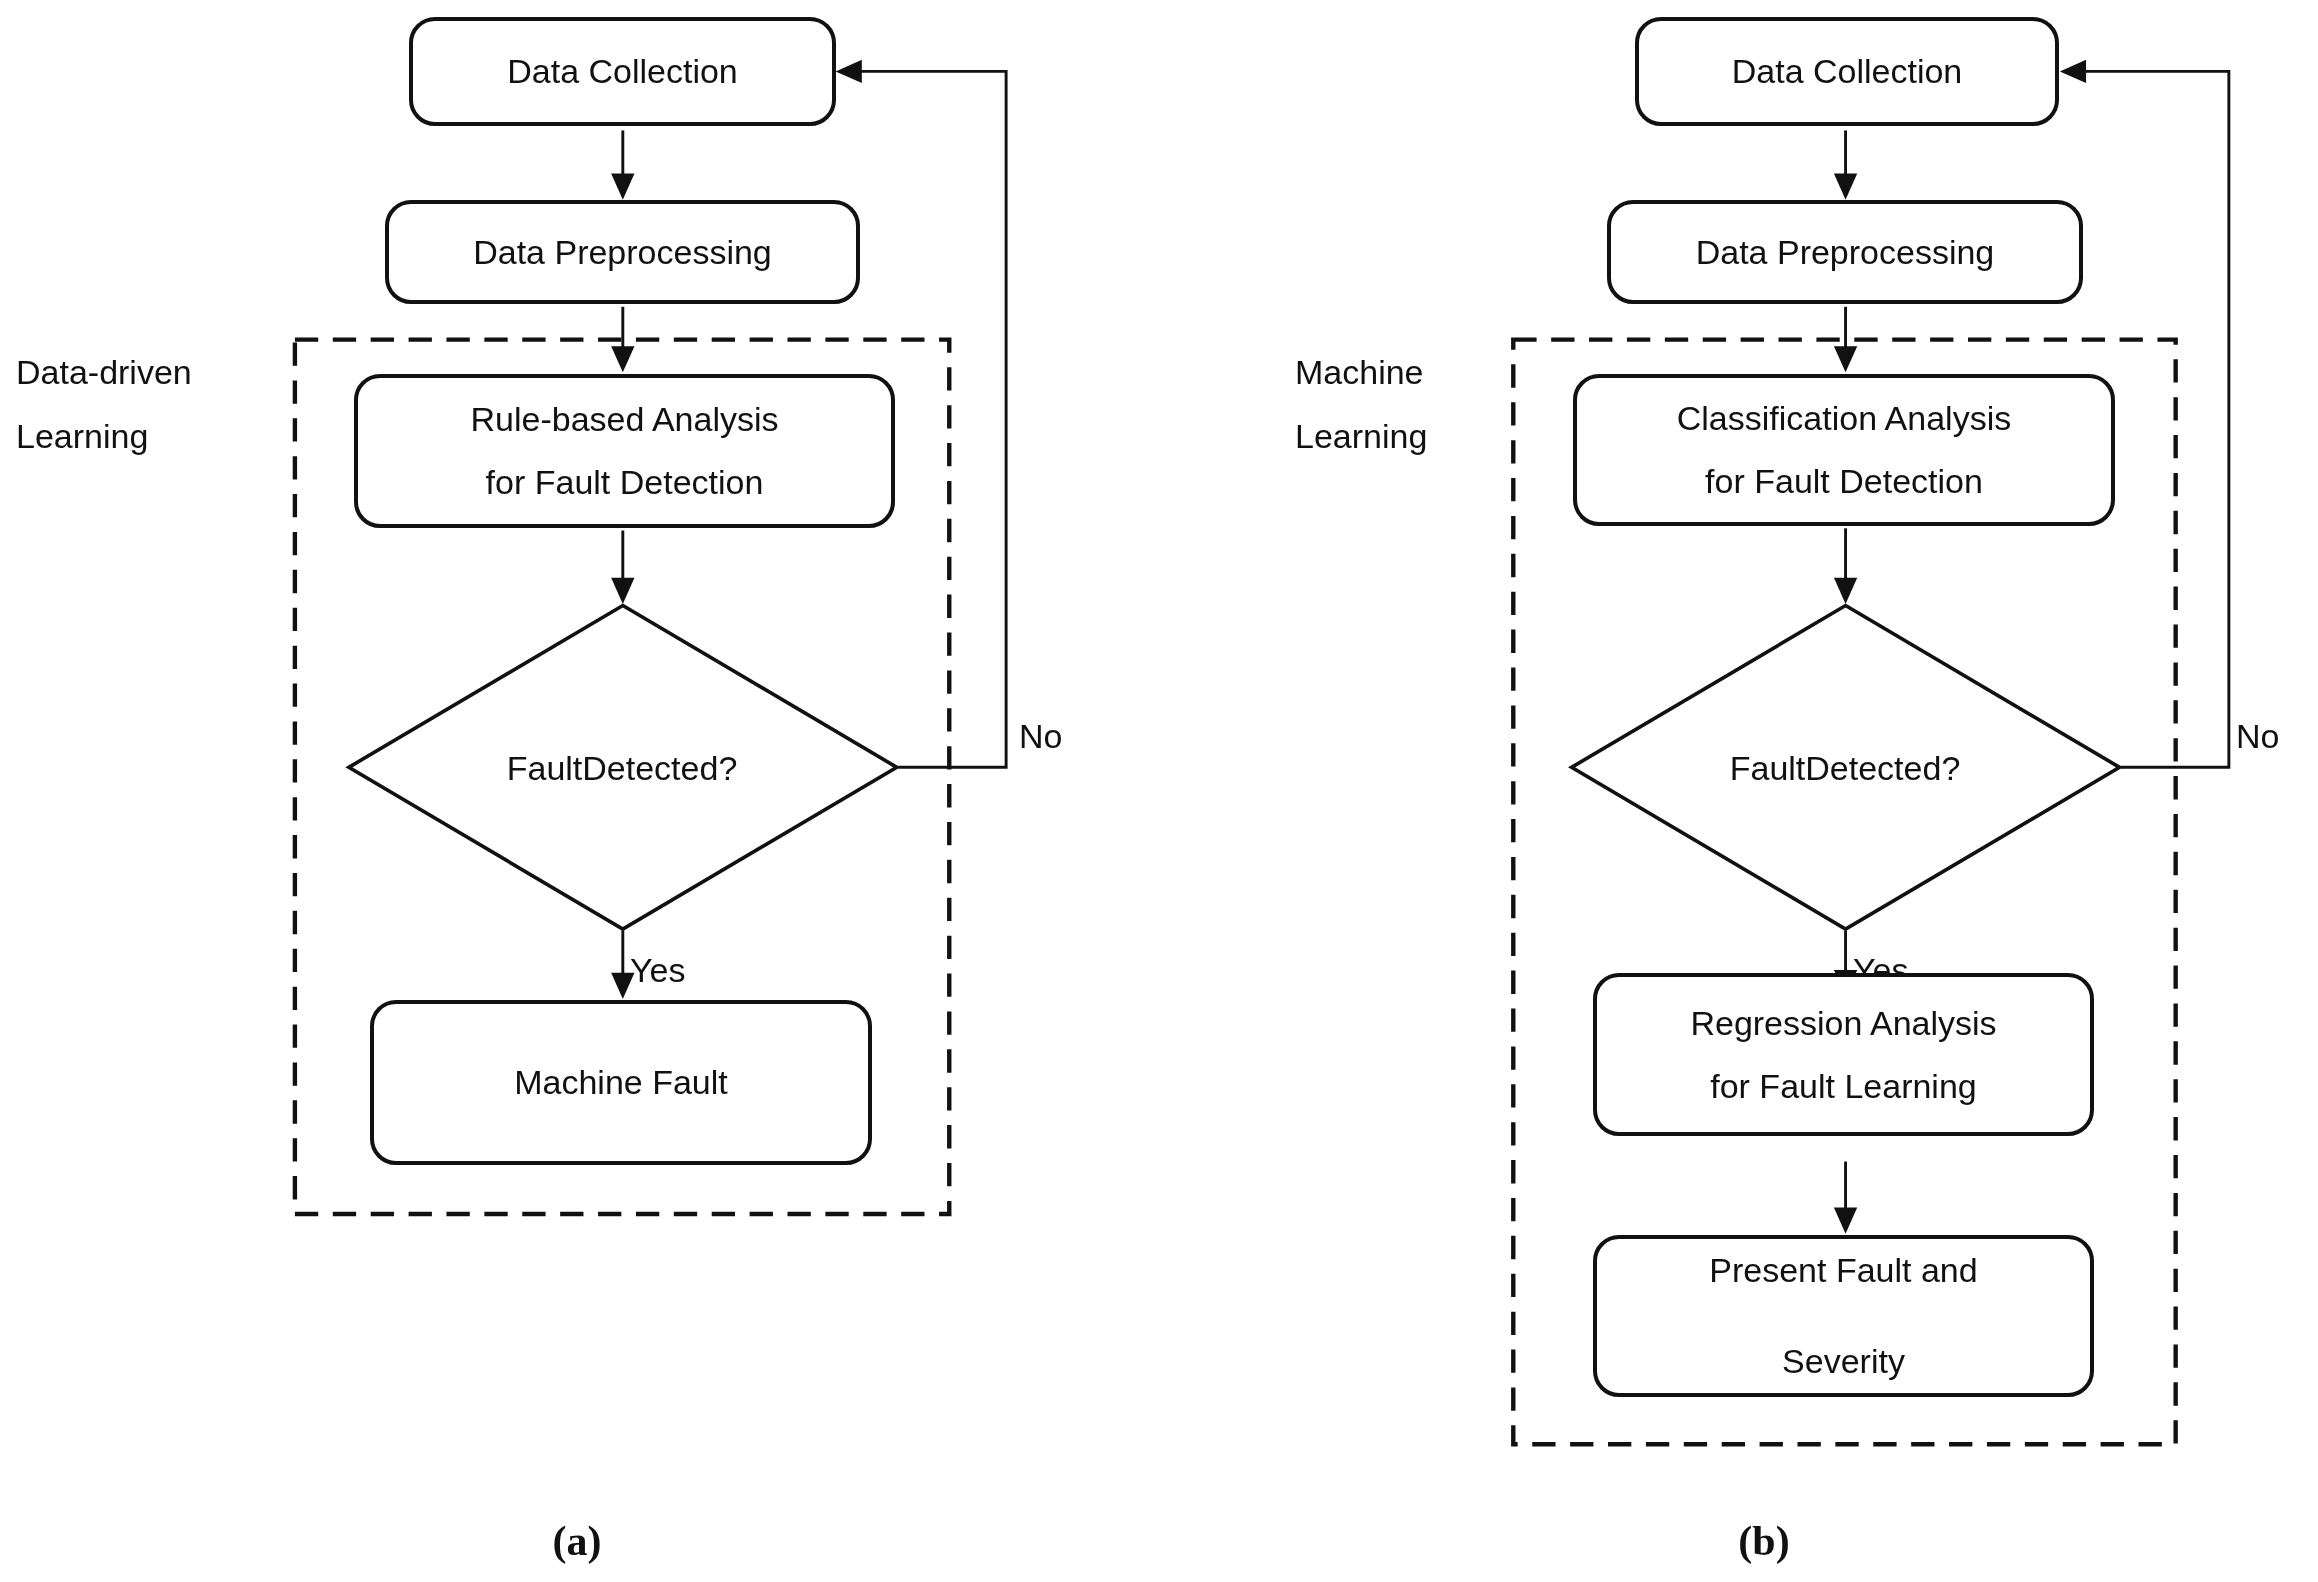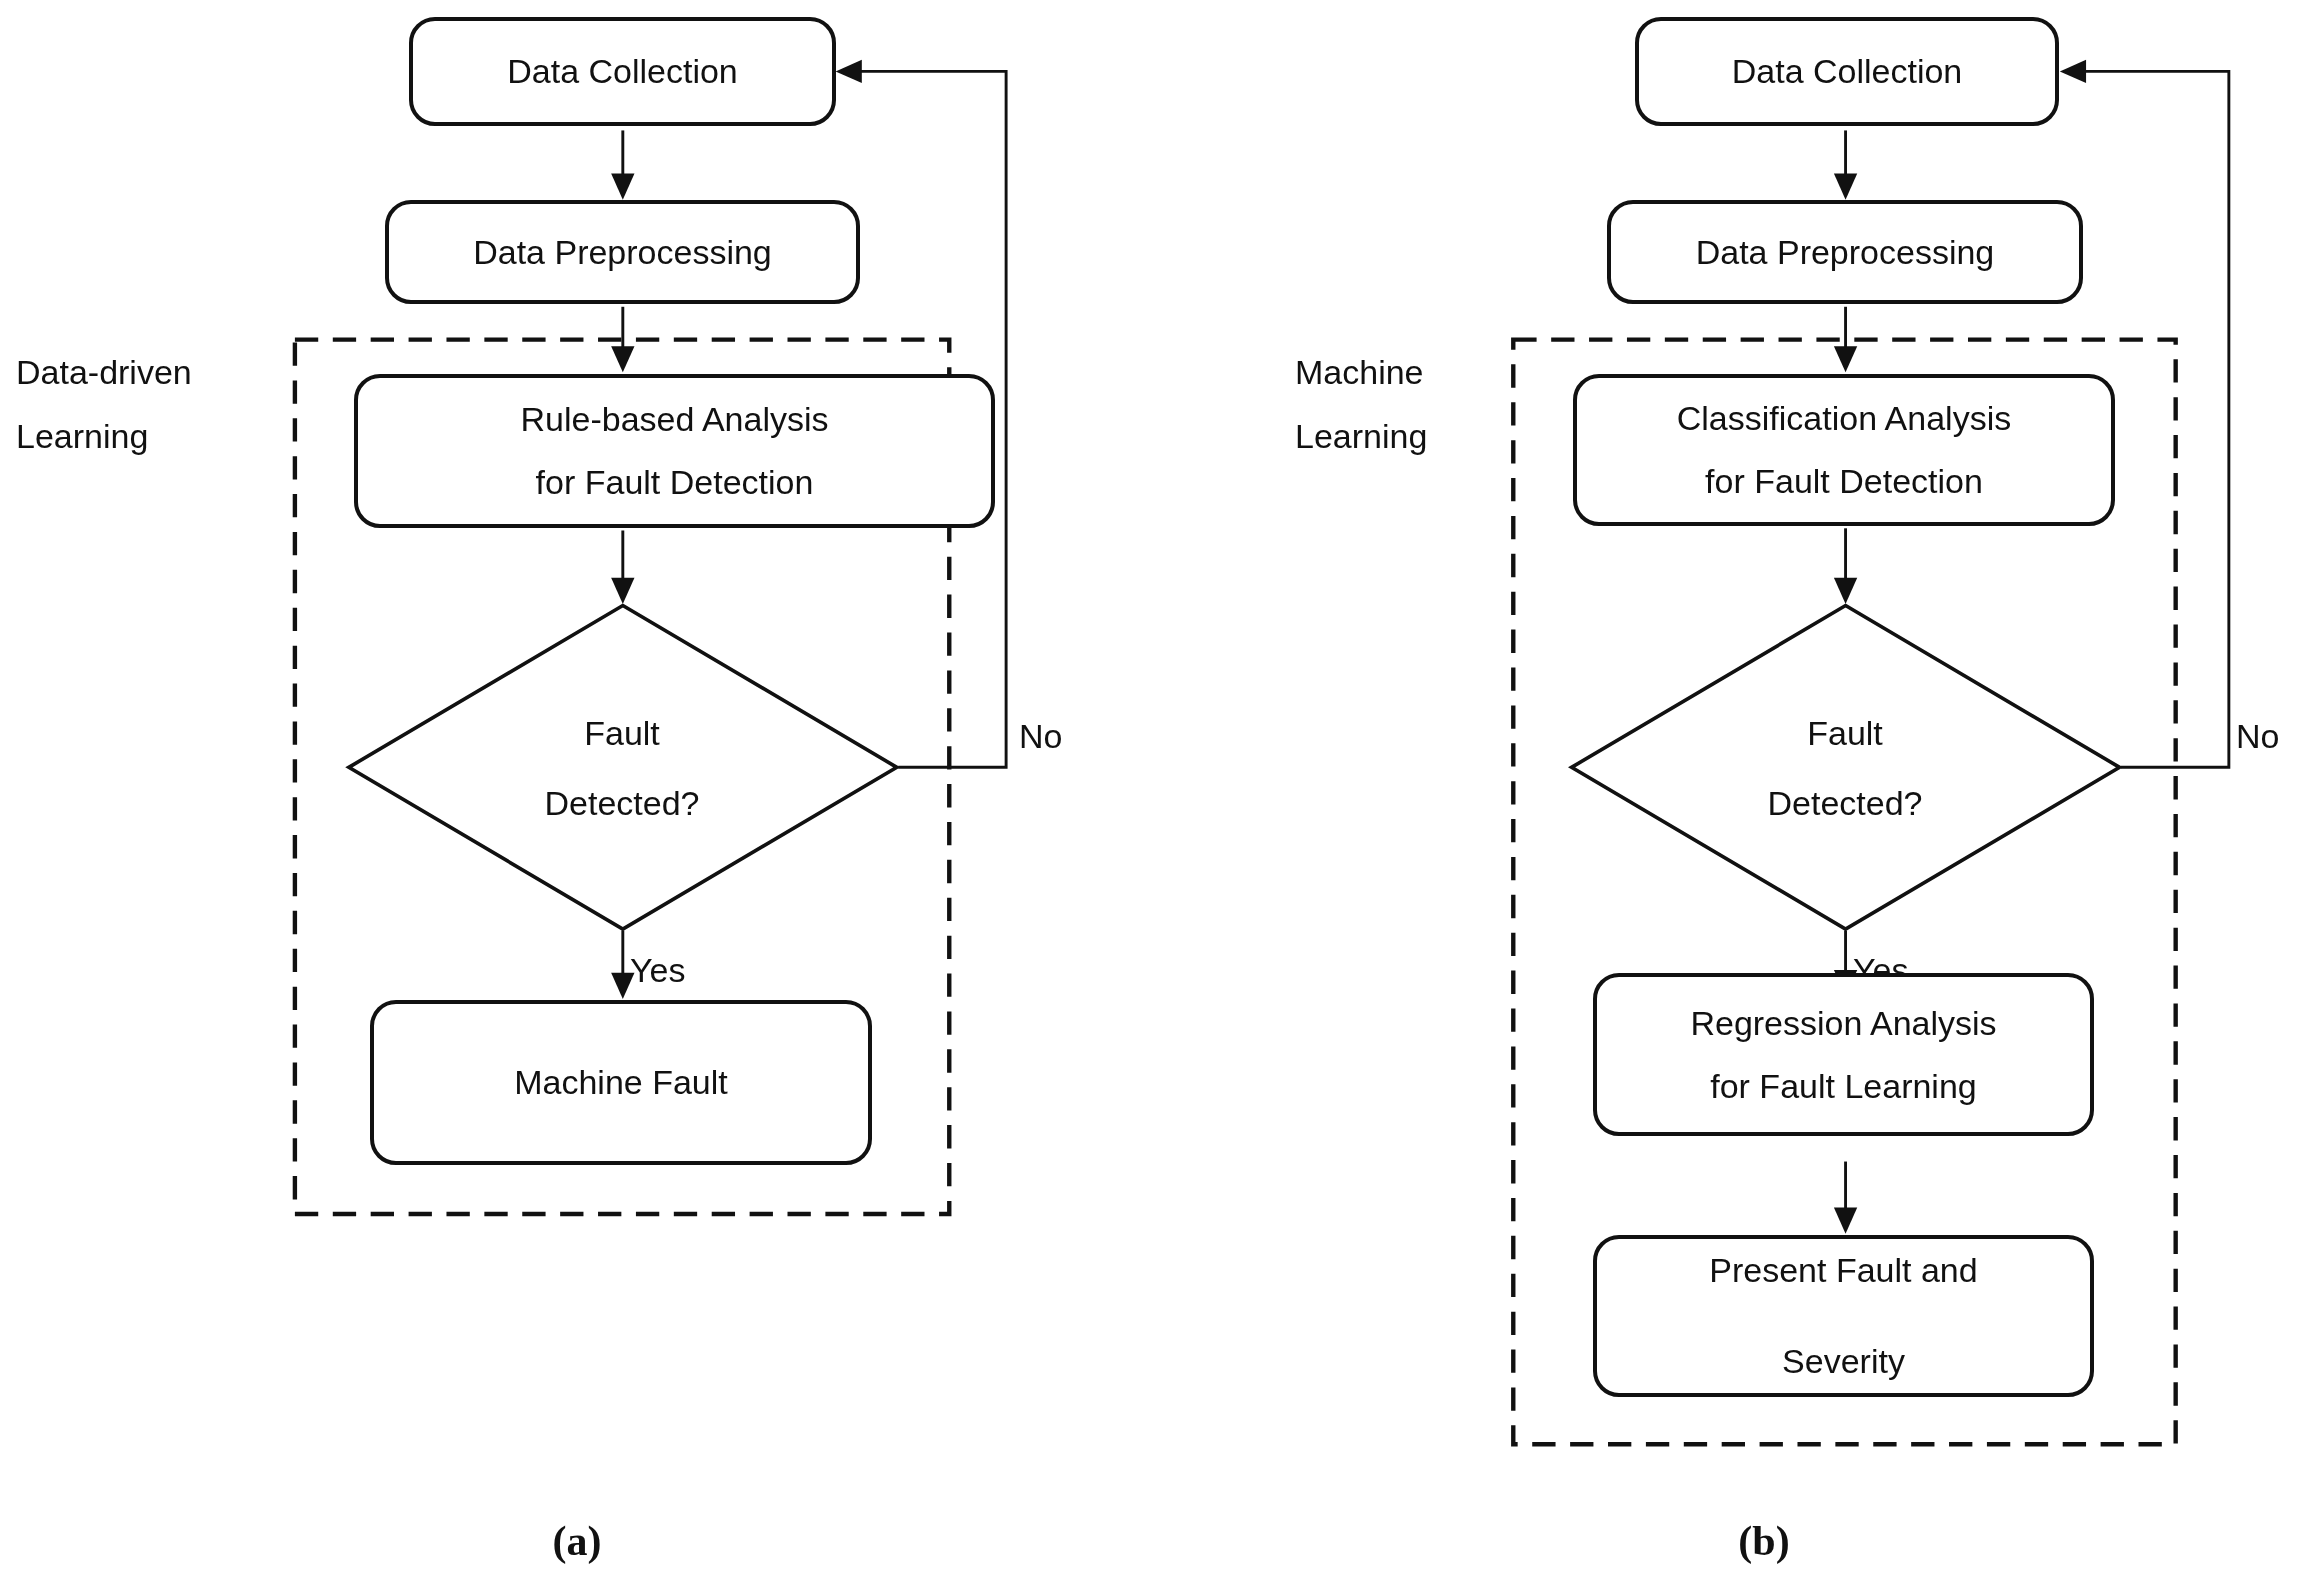--- a/index.html
+++ b/index.html
@@ -28,21 +28,21 @@
     border-radius: 26px;
     background: #ffffff;
     font-size: 34px;
     line-height: 63px;
     text-align: center;
     white-space: nowrap;
   }
   .diamond-text {
     position: absolute;
     display: flex;
-    flex-direction: column;
+    flex-direction: row;
     align-items: center;
     justify-content: center;
     font-size: 34px;
     line-height: 70px;
     text-align: center;
     white-space: nowrap;
   }
   .group-label {
     position: absolute;
     font-size: 34px;
@@ -124,21 +124,21 @@
 
   <div class="node" style="left:385px; top:200px; width:475px; height:104px;">
     <span>Data Preprocessing</span>
   </div>
 
   <div class="group-label" style="left:16px; top:340px;">
     <div>Data-driven</div>
     <div>Learning</div>
   </div>
 
-  <div class="node" style="left:354px; top:374px; width:641px; height:154px;">
+  <div class="node" style="left:354px; top:374px; width:541px; height:154px;">
     <div>Rule-based Analysis</div>
     <div>for Fault Detection</div>
   </div>
 
   <div class="diamond-text" style="left:440px; top:690px; width:364px; height:155px;">
     <div>Fault</div>
     <div>Detected?</div>
   </div>
 
   <div class="edge-label" style="left:1019px; top:711px; width:80px; height:51px;">

